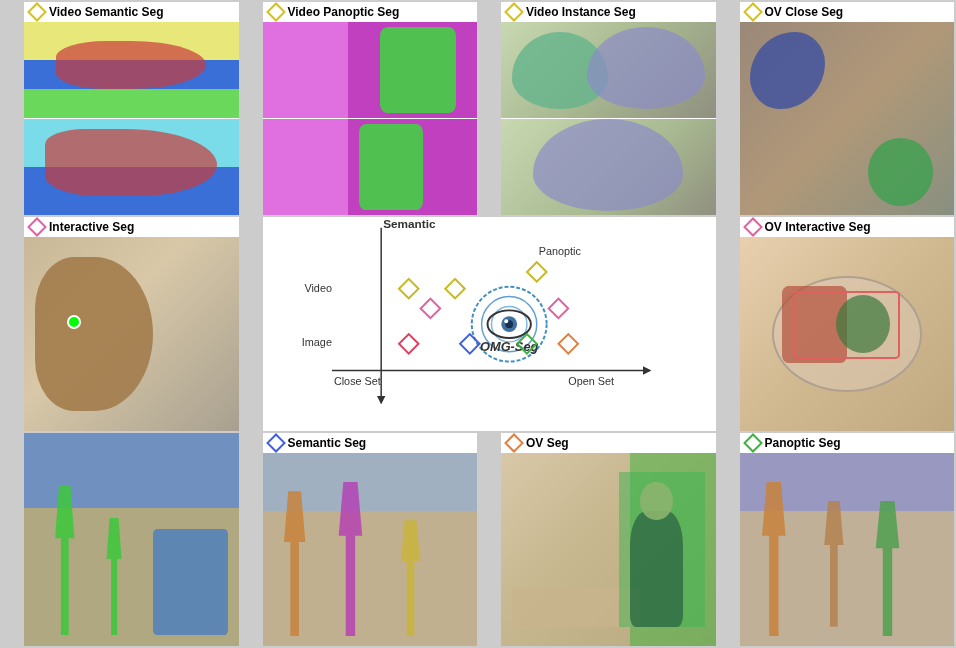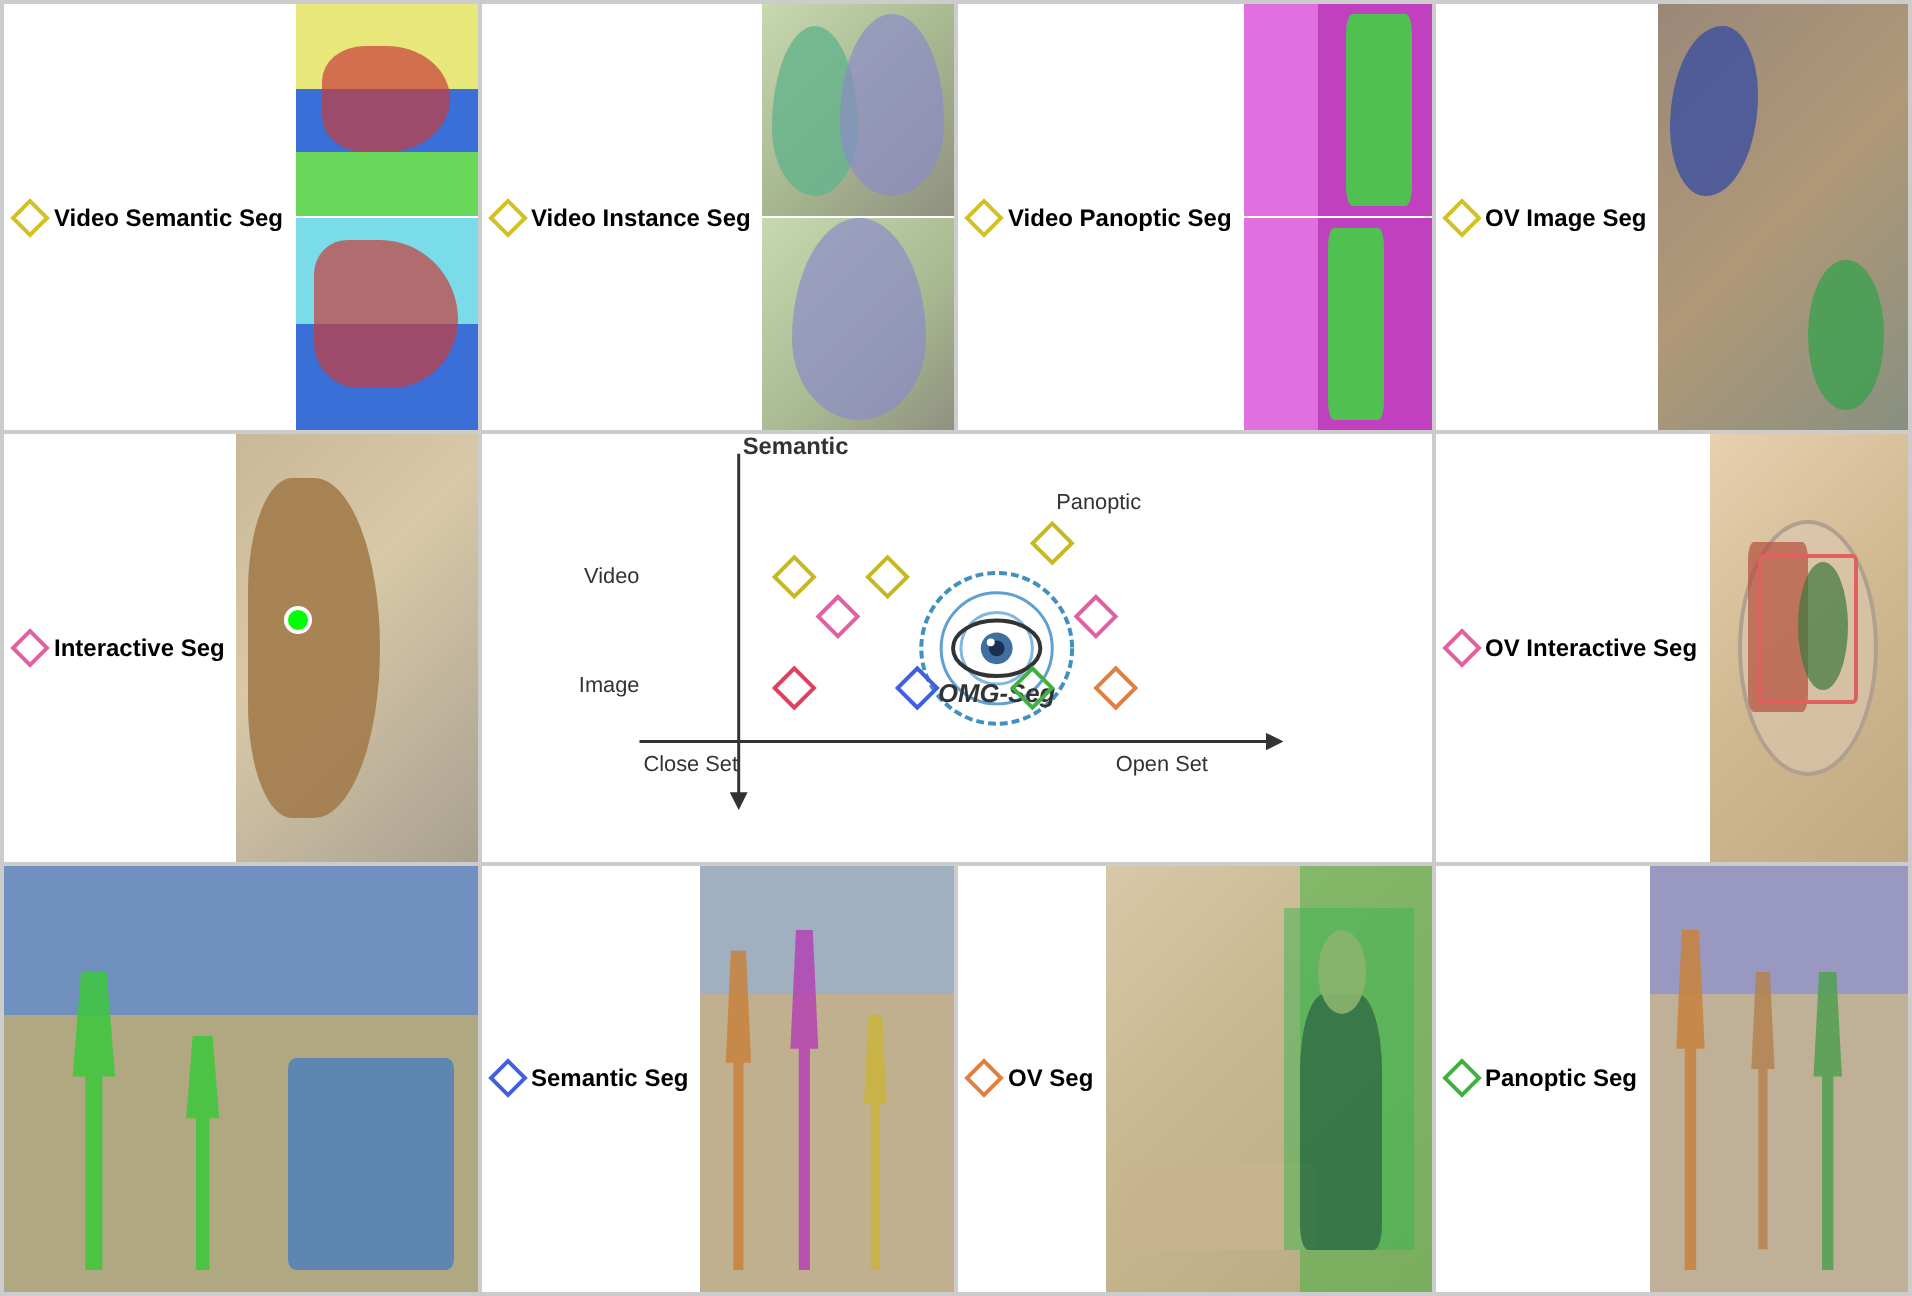--- a/index.html
+++ b/index.html
@@ -20,21 +20,22 @@
       gap: 2px;
       background: #ccc;
       padding: 2px;
     }
 
     .cell {
       background: #fff;
       position: relative;
       overflow: hidden;
       display: flex;
-      flex-direction: row;
+      flex-direction: column;
+      margin-left: 22px;
     }
 
     .cell-header {
       display: flex;
       align-items: center;
       gap: 5px;
       padding: 3px 6px;
       background: #fff;
       font-size: 12px;
       font-weight: bold;
@@ -359,47 +360,47 @@
       <div class="two-image-stack">
         <div class="img-placeholder vss-top"></div>
         <div class="img-placeholder vss-bottom"></div>
       </div>
     </div>
   </div>
 
   <div class="cell">
     <div class="cell-header">
       <div class="diamond-icon diamond-yellow"></div>
+      <span>Video Panoptic Seg</span>
+    </div>
+    <div class="cell-image-area">
+      <div class="two-image-stack">
+        <div class="img-placeholder vps-top"></div>
+        <div class="img-placeholder vps-bottom"></div>
+      </div>
+    </div>
+  </div>
+
+  <div class="cell">
+    <div class="cell-header">
+      <div class="diamond-icon diamond-yellow"></div>
       <span>Video Instance Seg</span>
     </div>
     <div class="cell-image-area">
       <div class="two-image-stack">
         <div class="img-placeholder vis-top"></div>
         <div class="img-placeholder vis-bottom"></div>
       </div>
     </div>
   </div>
 
   <div class="cell">
     <div class="cell-header">
       <div class="diamond-icon diamond-yellow"></div>
-      <span>Video Panoptic Seg</span>
-    </div>
-    <div class="cell-image-area">
-      <div class="two-image-stack">
-        <div class="img-placeholder vps-top"></div>
-        <div class="img-placeholder vps-bottom"></div>
-      </div>
-    </div>
-  </div>
-
-  <div class="cell">
-    <div class="cell-header">
-      <div class="diamond-icon diamond-yellow"></div>
-      <span>OV Image Seg</span>
+      <span>OV Close Seg</span>
     </div>
     <div class="cell-image-area ovvs"></div>
   </div>
 
   <div class="cell interactive-seg">
     <div class="cell-header">
       <div class="diamond-icon diamond-pink"></div>
       <span>Interactive Seg</span>
     </div>
     <div class="cell-image-area"></div>

